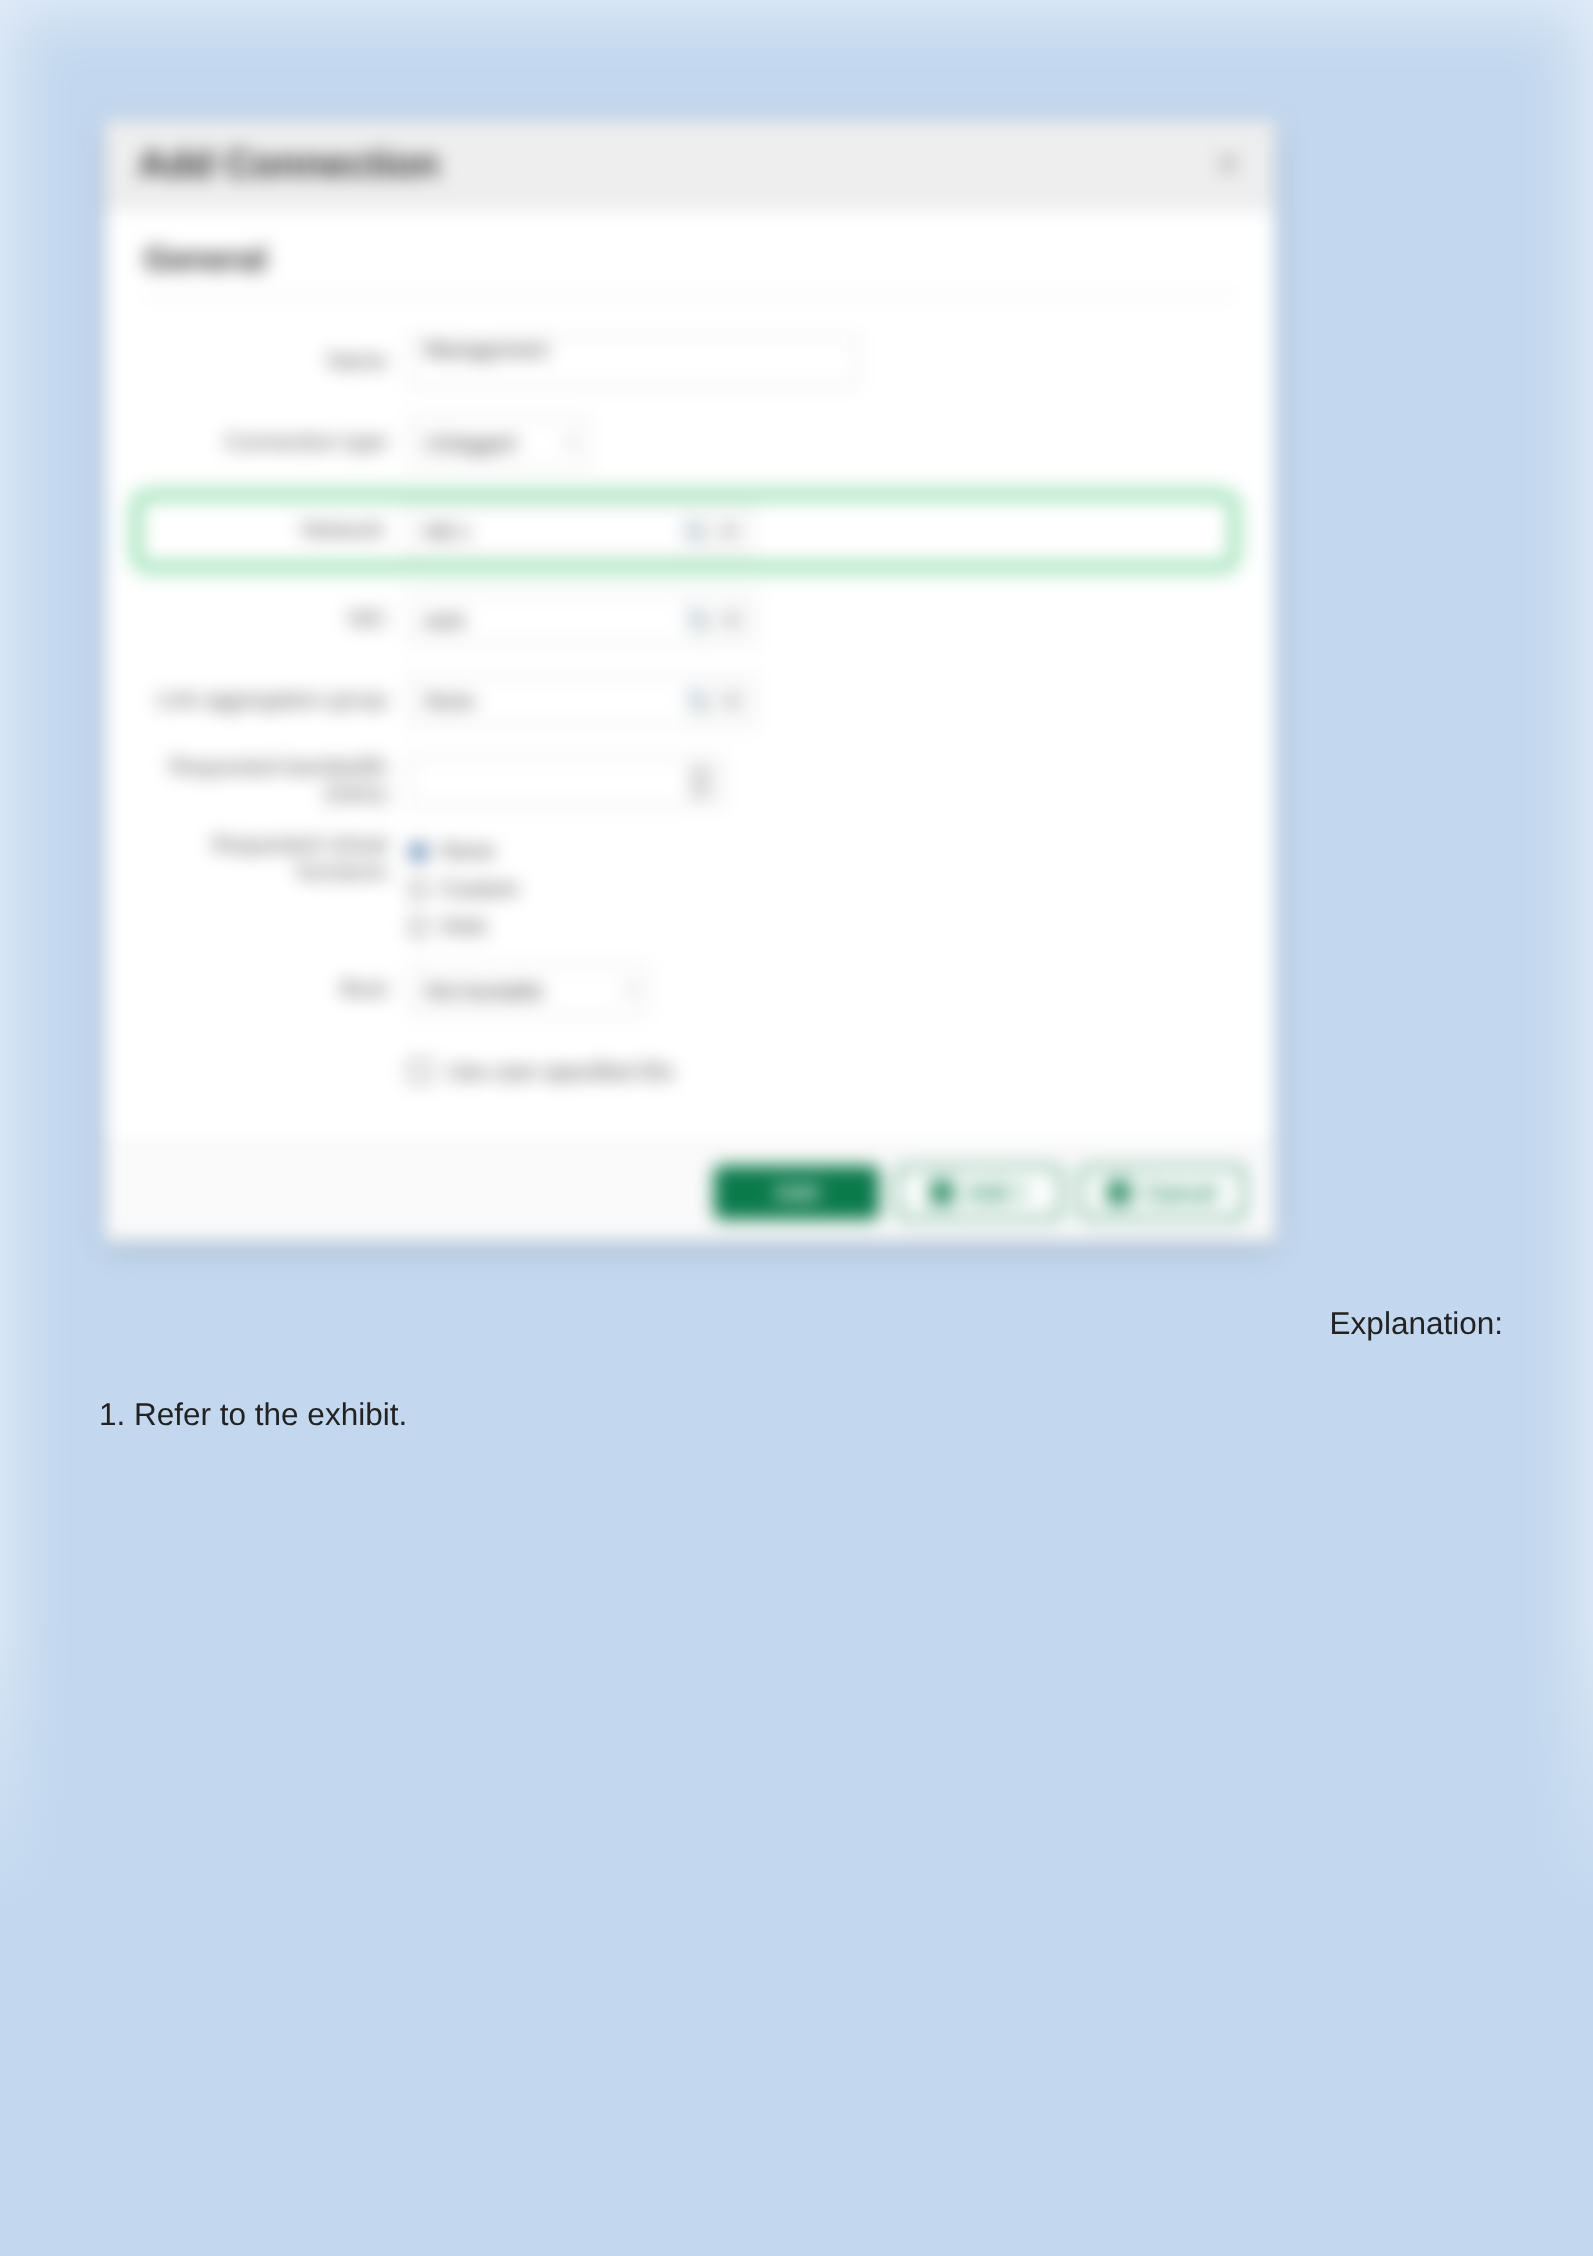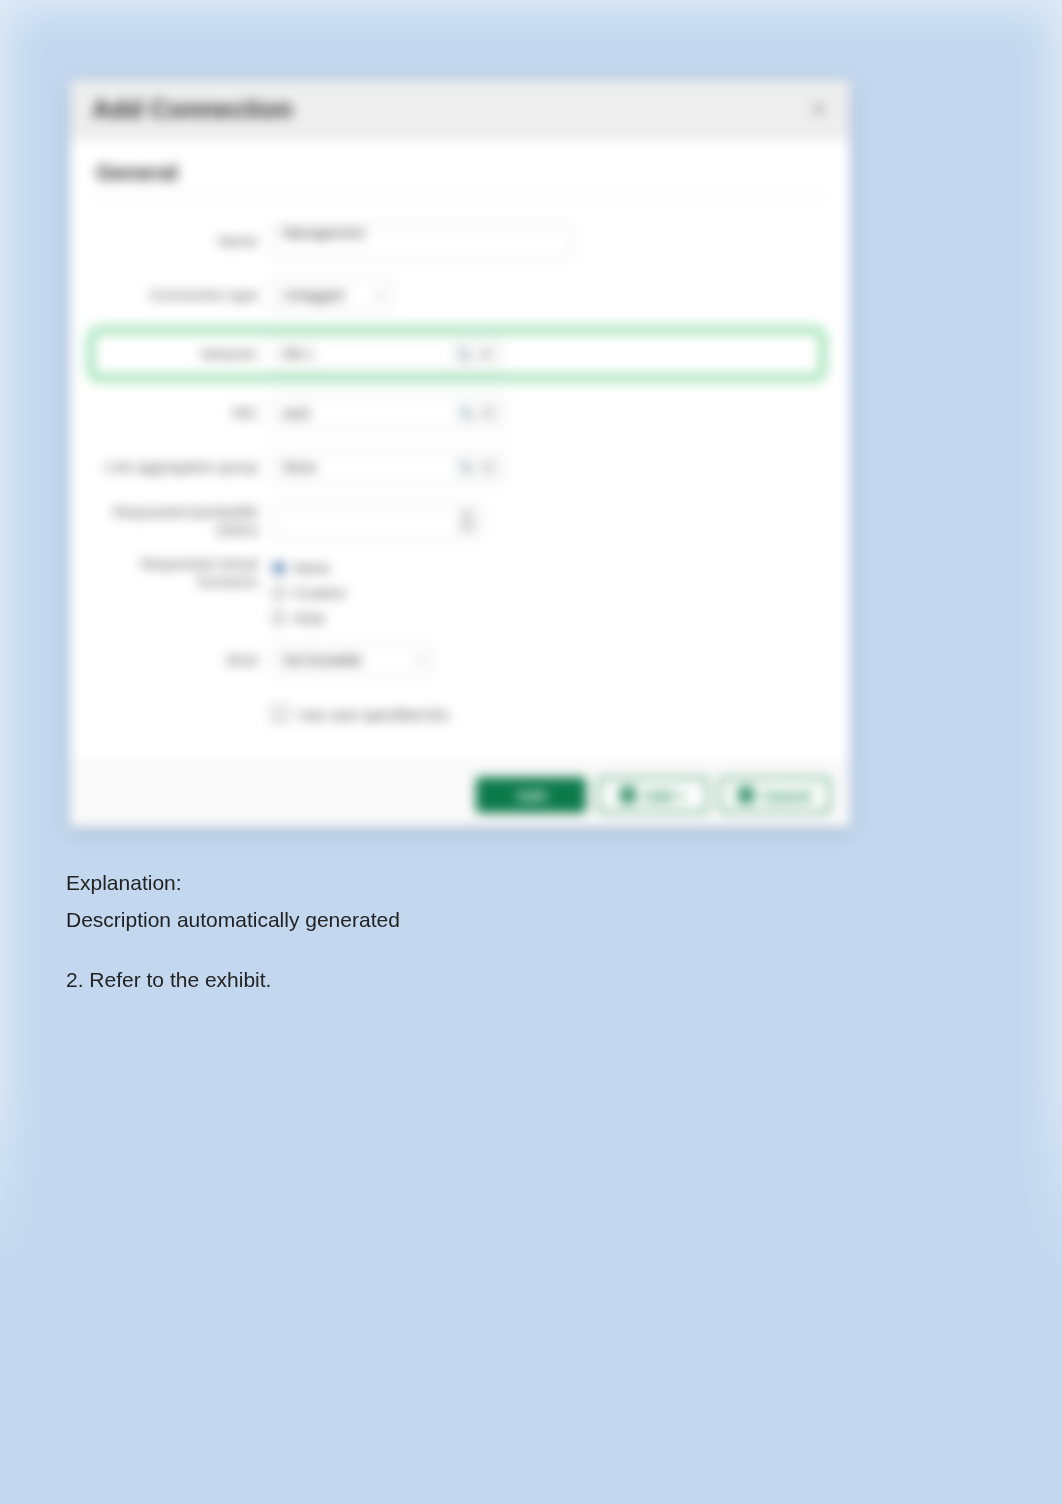--- a/index.html
+++ b/index.html
@@ -205,21 +205,21 @@
   .btn-secondary .ico { background: #0b7a4b; }
 
   .below-text {
     margin-top: 40px;
     margin-left: 6px;
     font-size: 21px;
     color: #222;
     line-height: 1.55;
   }
   .below-text p { margin-bottom: 4px; }
-  .below-text .exp-title { margin-bottom: 4px; }
+  .below-text .exp-title { margin-bottom: 4px; text-align: right; }
   .below-text .gap { margin-top: 28px; }
 
   .fade-bottom {
     position: absolute;
     left: 0; right: 0; bottom: 0;
     height: 420px;
     background: linear-gradient(to bottom, rgba(195,216,239,0) 0%, #c3d8ef 45%);
     pointer-events: none;
   }
 </style>
@@ -358,17 +358,16 @@
     <div class="btn btn-secondary">
       <span class="ico"></span>
       <span>Cancel</span>
     </div>
   </div>
 
 </div>
 
 <div class="below-text">
   <p class="exp-title">Explanation:</p>
-  <p>Description automatically generated</p>
-  <p class="gap">2. Refer to the exhibit.</p>
+  <p class="gap">1. Refer to the exhibit.</p>
 </div>
 
 <div class="fade-bottom"></div>
 
 </body></html>

